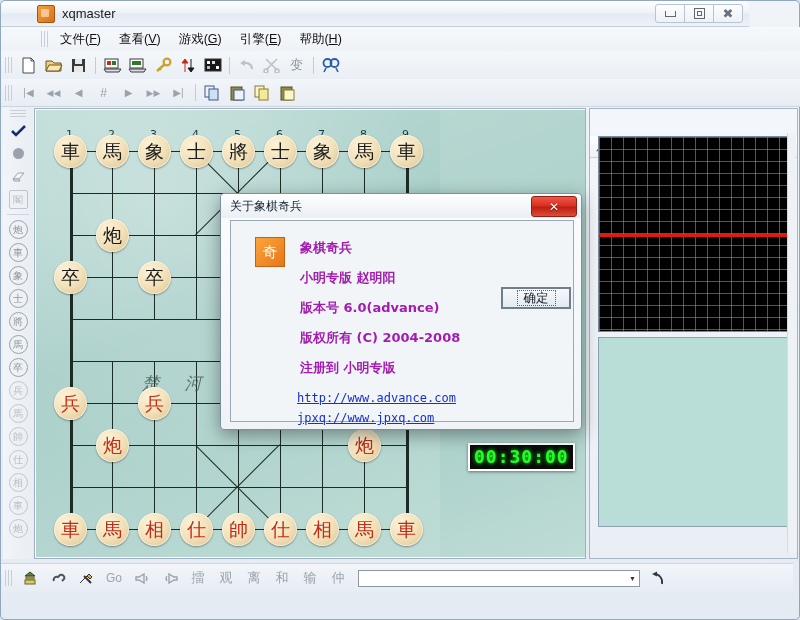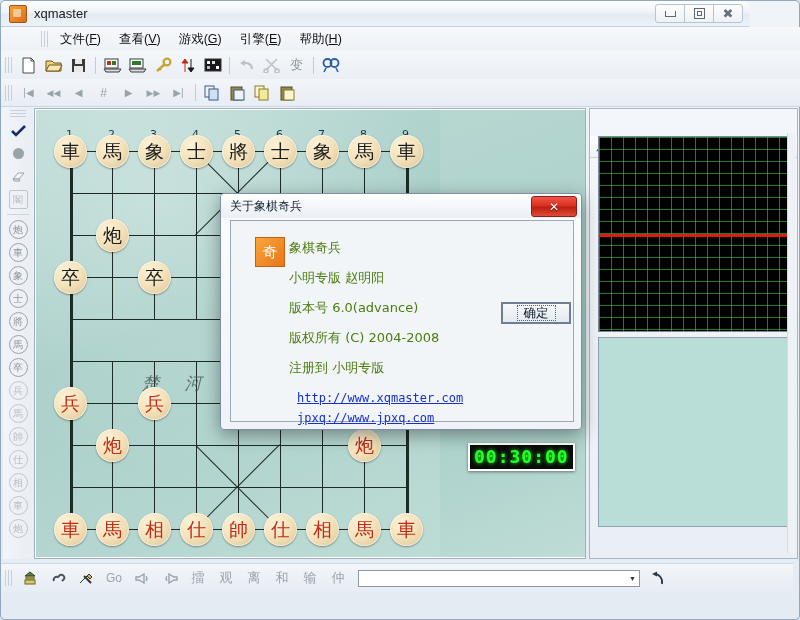--- a/index.html
+++ b/index.html
@@ -18,20 +18,21 @@
   }
 
   
   #titlebar{
     position:absolute;left:0;top:0;width:748px;height:26px;
     background:linear-gradient(180deg,#fdfdfe 0%,#eef2f7 48%,#e3eaf2 52%,#edf2f7 100%);
     border-top-left-radius:5px;border-top-right-radius:5px;
     border-bottom:1px solid #c2cfdd;
     display:flex;align-items:center;
     box-sizing:border-box;
+    padding-left:28px;
   }
   #titlebar .appicon{
     width:16px;height:16px;margin-left:8px;margin-right:7px;
     background:linear-gradient(135deg,#f7a13a,#d9701a);
     border:1px solid #a4550f;border-radius:2px;
     position:relative;flex:none;
   }
   #titlebar .appicon:after{
     content:"";position:absolute;left:3px;top:3px;width:8px;height:8px;
     background:#fff8ee;opacity:.55;border-radius:1px;
@@ -273,25 +274,25 @@
     position:absolute;left:9px;top:26px;width:344px;height:202px;
     background:#f2f5f8;border:1px solid #9aa8b8;box-sizing:border-box;
   }
   #dlgIcon{
     position:absolute;left:24px;top:16px;width:28px;height:28px;
     background:linear-gradient(135deg,#fba53c,#e8761a);
     border:1px solid #c4630f;
     display:flex;align-items:center;justify-content:center;
     color:#fff;font-size:15px;font-family:"DejaVu Sans",sans-serif;
   }
-  .dlgrow{position:absolute;left:58px;font-size:13px;color:#4d7c0f;font-family:"DejaVu Sans",sans-serif;white-space:nowrap;}
+  .dlgrow{position:absolute;left:69px;font-size:13px;color:#a21caf;font-family:"DejaVu Sans",sans-serif;white-space:nowrap;font-weight:bold;}
   .dlglink{position:absolute;left:66px;font-size:12px;color:#1530cf;text-decoration:underline;
     font-family:"DejaVu Sans Mono","Liberation Mono",monospace;white-space:nowrap;}
   #dlgOk{
-    position:absolute;left:270px;top:81px;width:70px;height:22px;
+    position:absolute;left:270px;top:66px;width:70px;height:22px;
     background:linear-gradient(180deg,#f7f9fb,#e4eaf1);
     border:2px solid #6f7f90;
     display:flex;align-items:center;justify-content:center;
     font-size:12.5px;color:#0e1b26;box-sizing:border-box;
     font-family:"DejaVu Sans",sans-serif;
   }
   #dlgOk .inner{border:1px dotted #55636f;padding:0 6px;line-height:14px;}
 </style>
 </head>
 <body>
@@ -684,21 +685,21 @@
         <span>✕</span>
       </div>
     </div>
     <div id="dlgBody">
       <div id="dlgIcon">奇</div>
       <div class="dlgrow" style="top:18px">象棋奇兵</div>
       <div class="dlgrow" style="top:48px">小明专版  赵明阳</div>
       <div class="dlgrow" style="top:78px">版本号  6.0(advance)</div>
       <div class="dlgrow" style="top:108px">版权所有  (C)  2004-2008</div>
       <div class="dlgrow" style="top:138px">注册到  小明专版</div>
-      <div class="dlglink" style="top:170px">http://www.xqmaster.com</div>
+      <div class="dlglink" style="top:170px">http://www.advance.com</div>
       <div class="dlglink" style="top:190px">jpxq://www.jpxq.com</div>
       <div id="dlgOk">
         <span class="inner">确定</span>
       </div>
     </div>
   </div>
 
 </div>
 
 </body></html>

